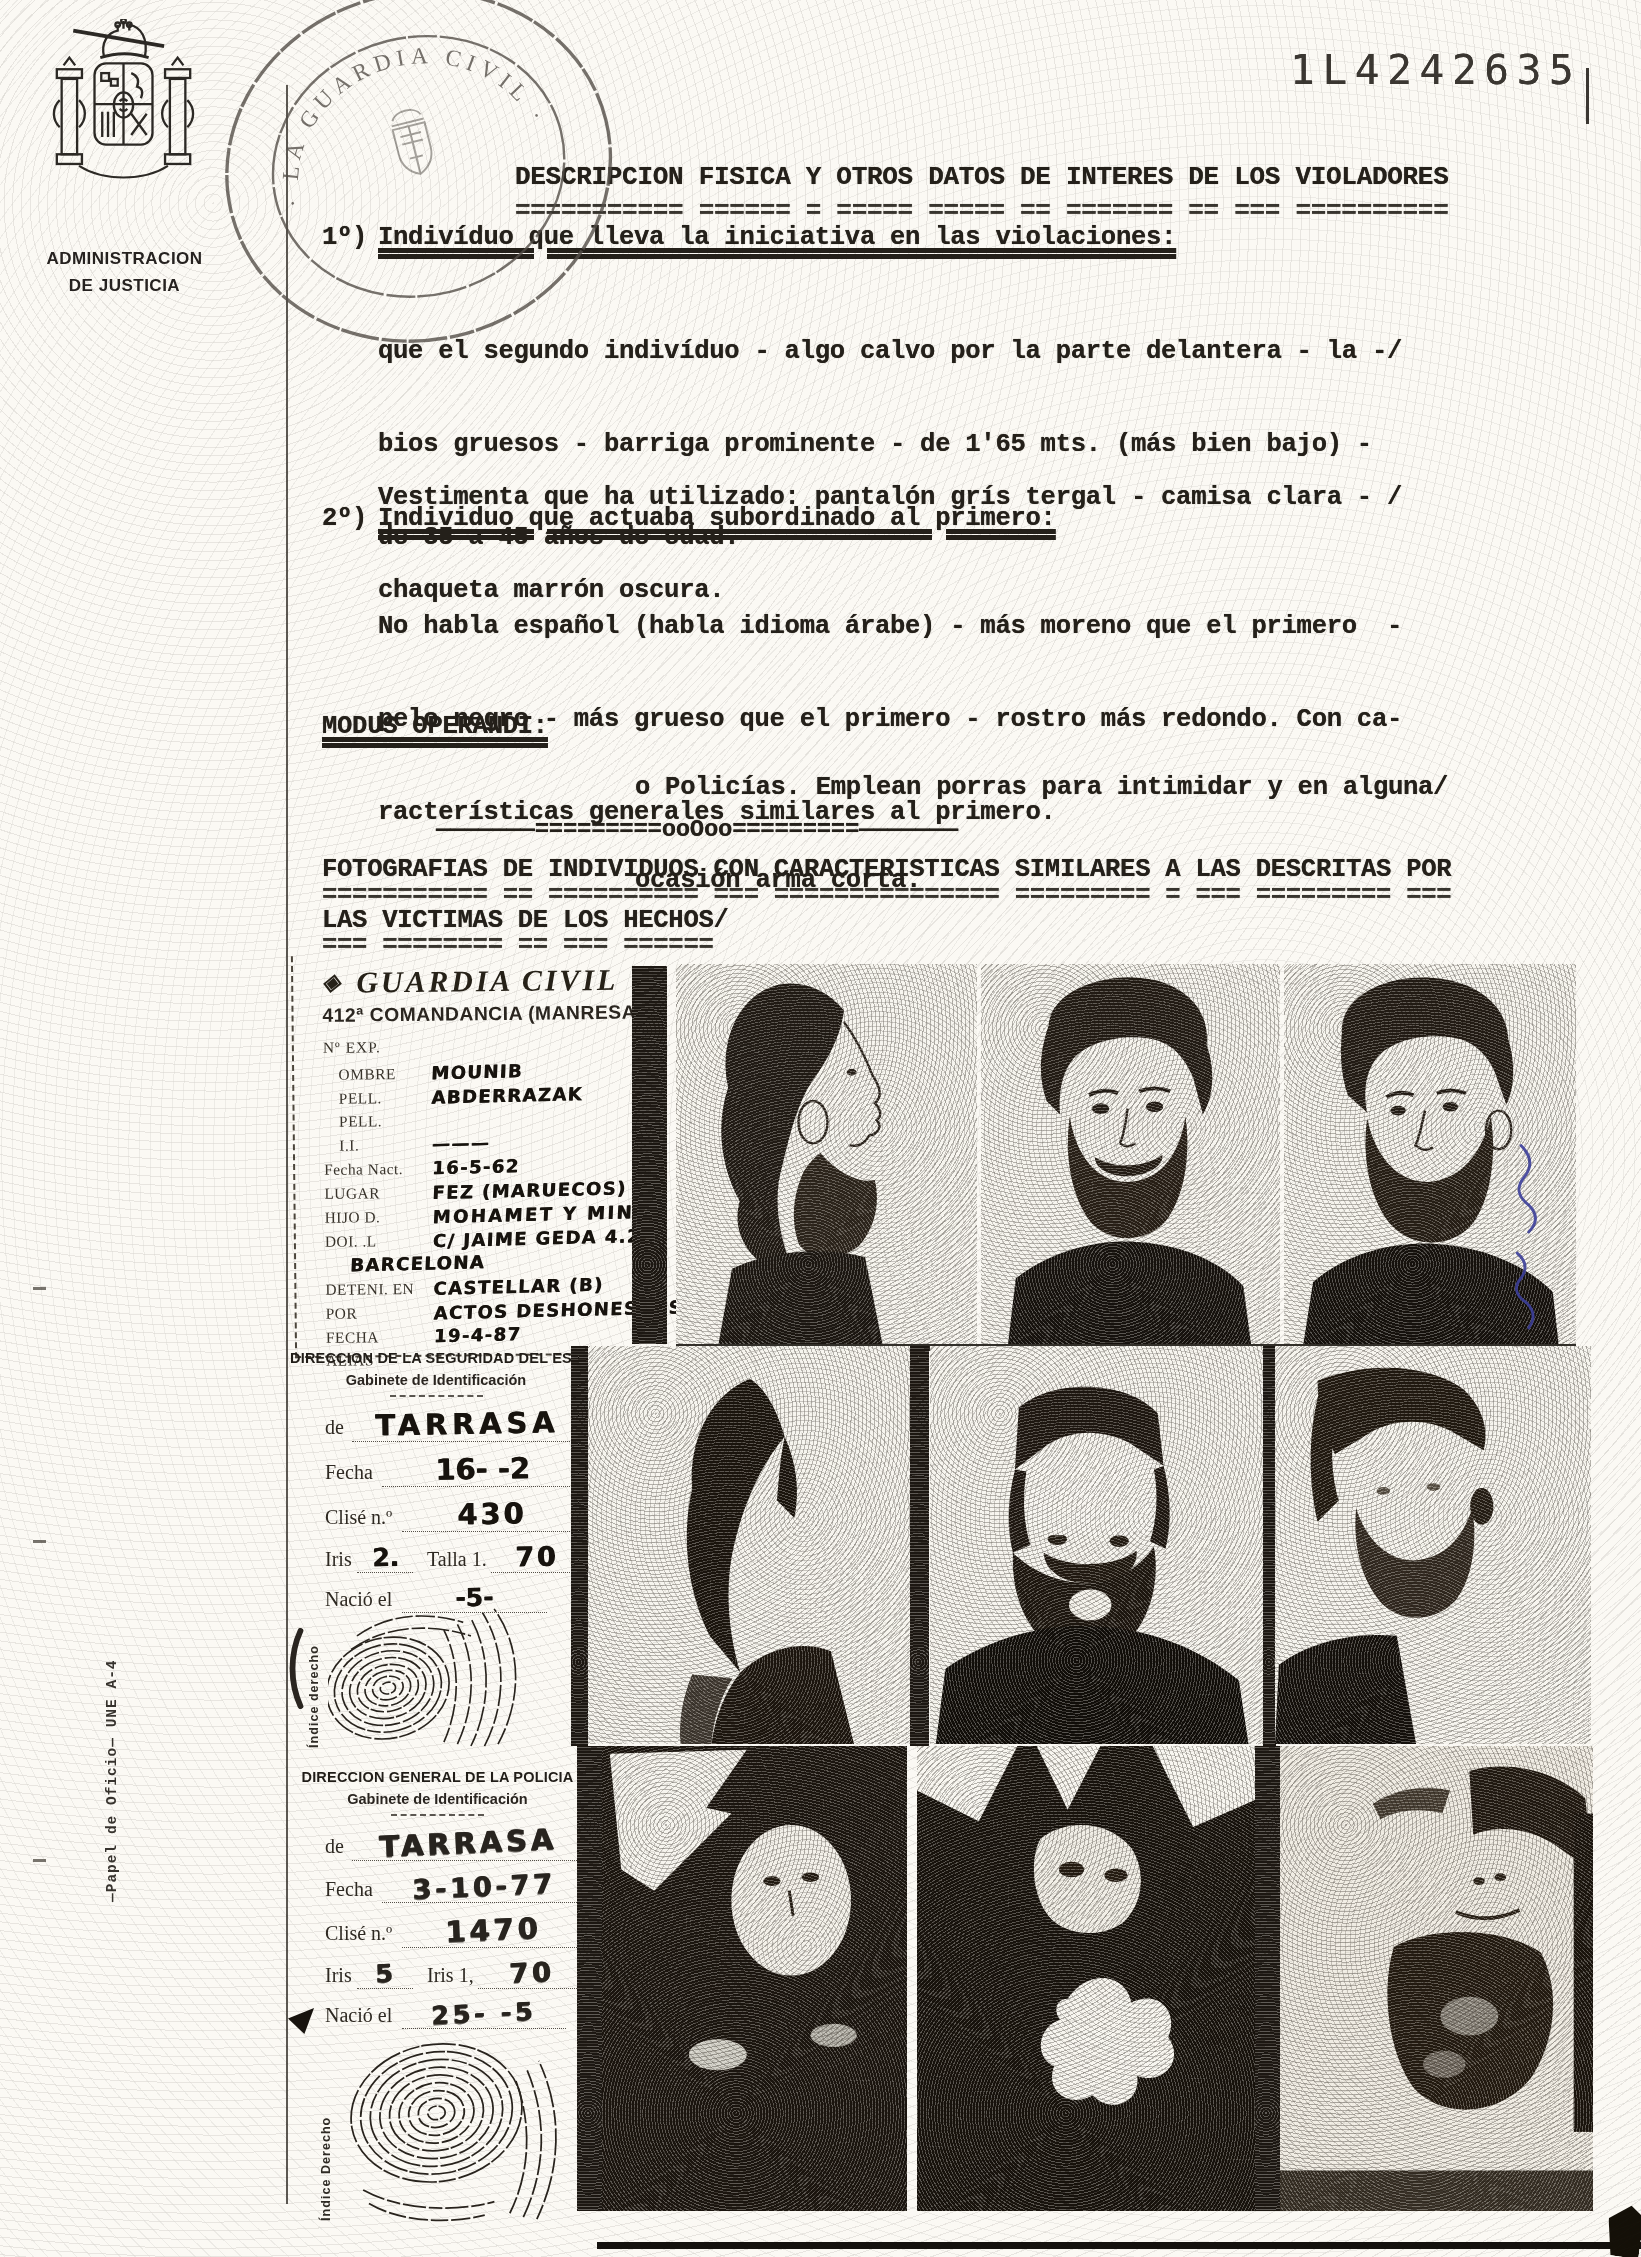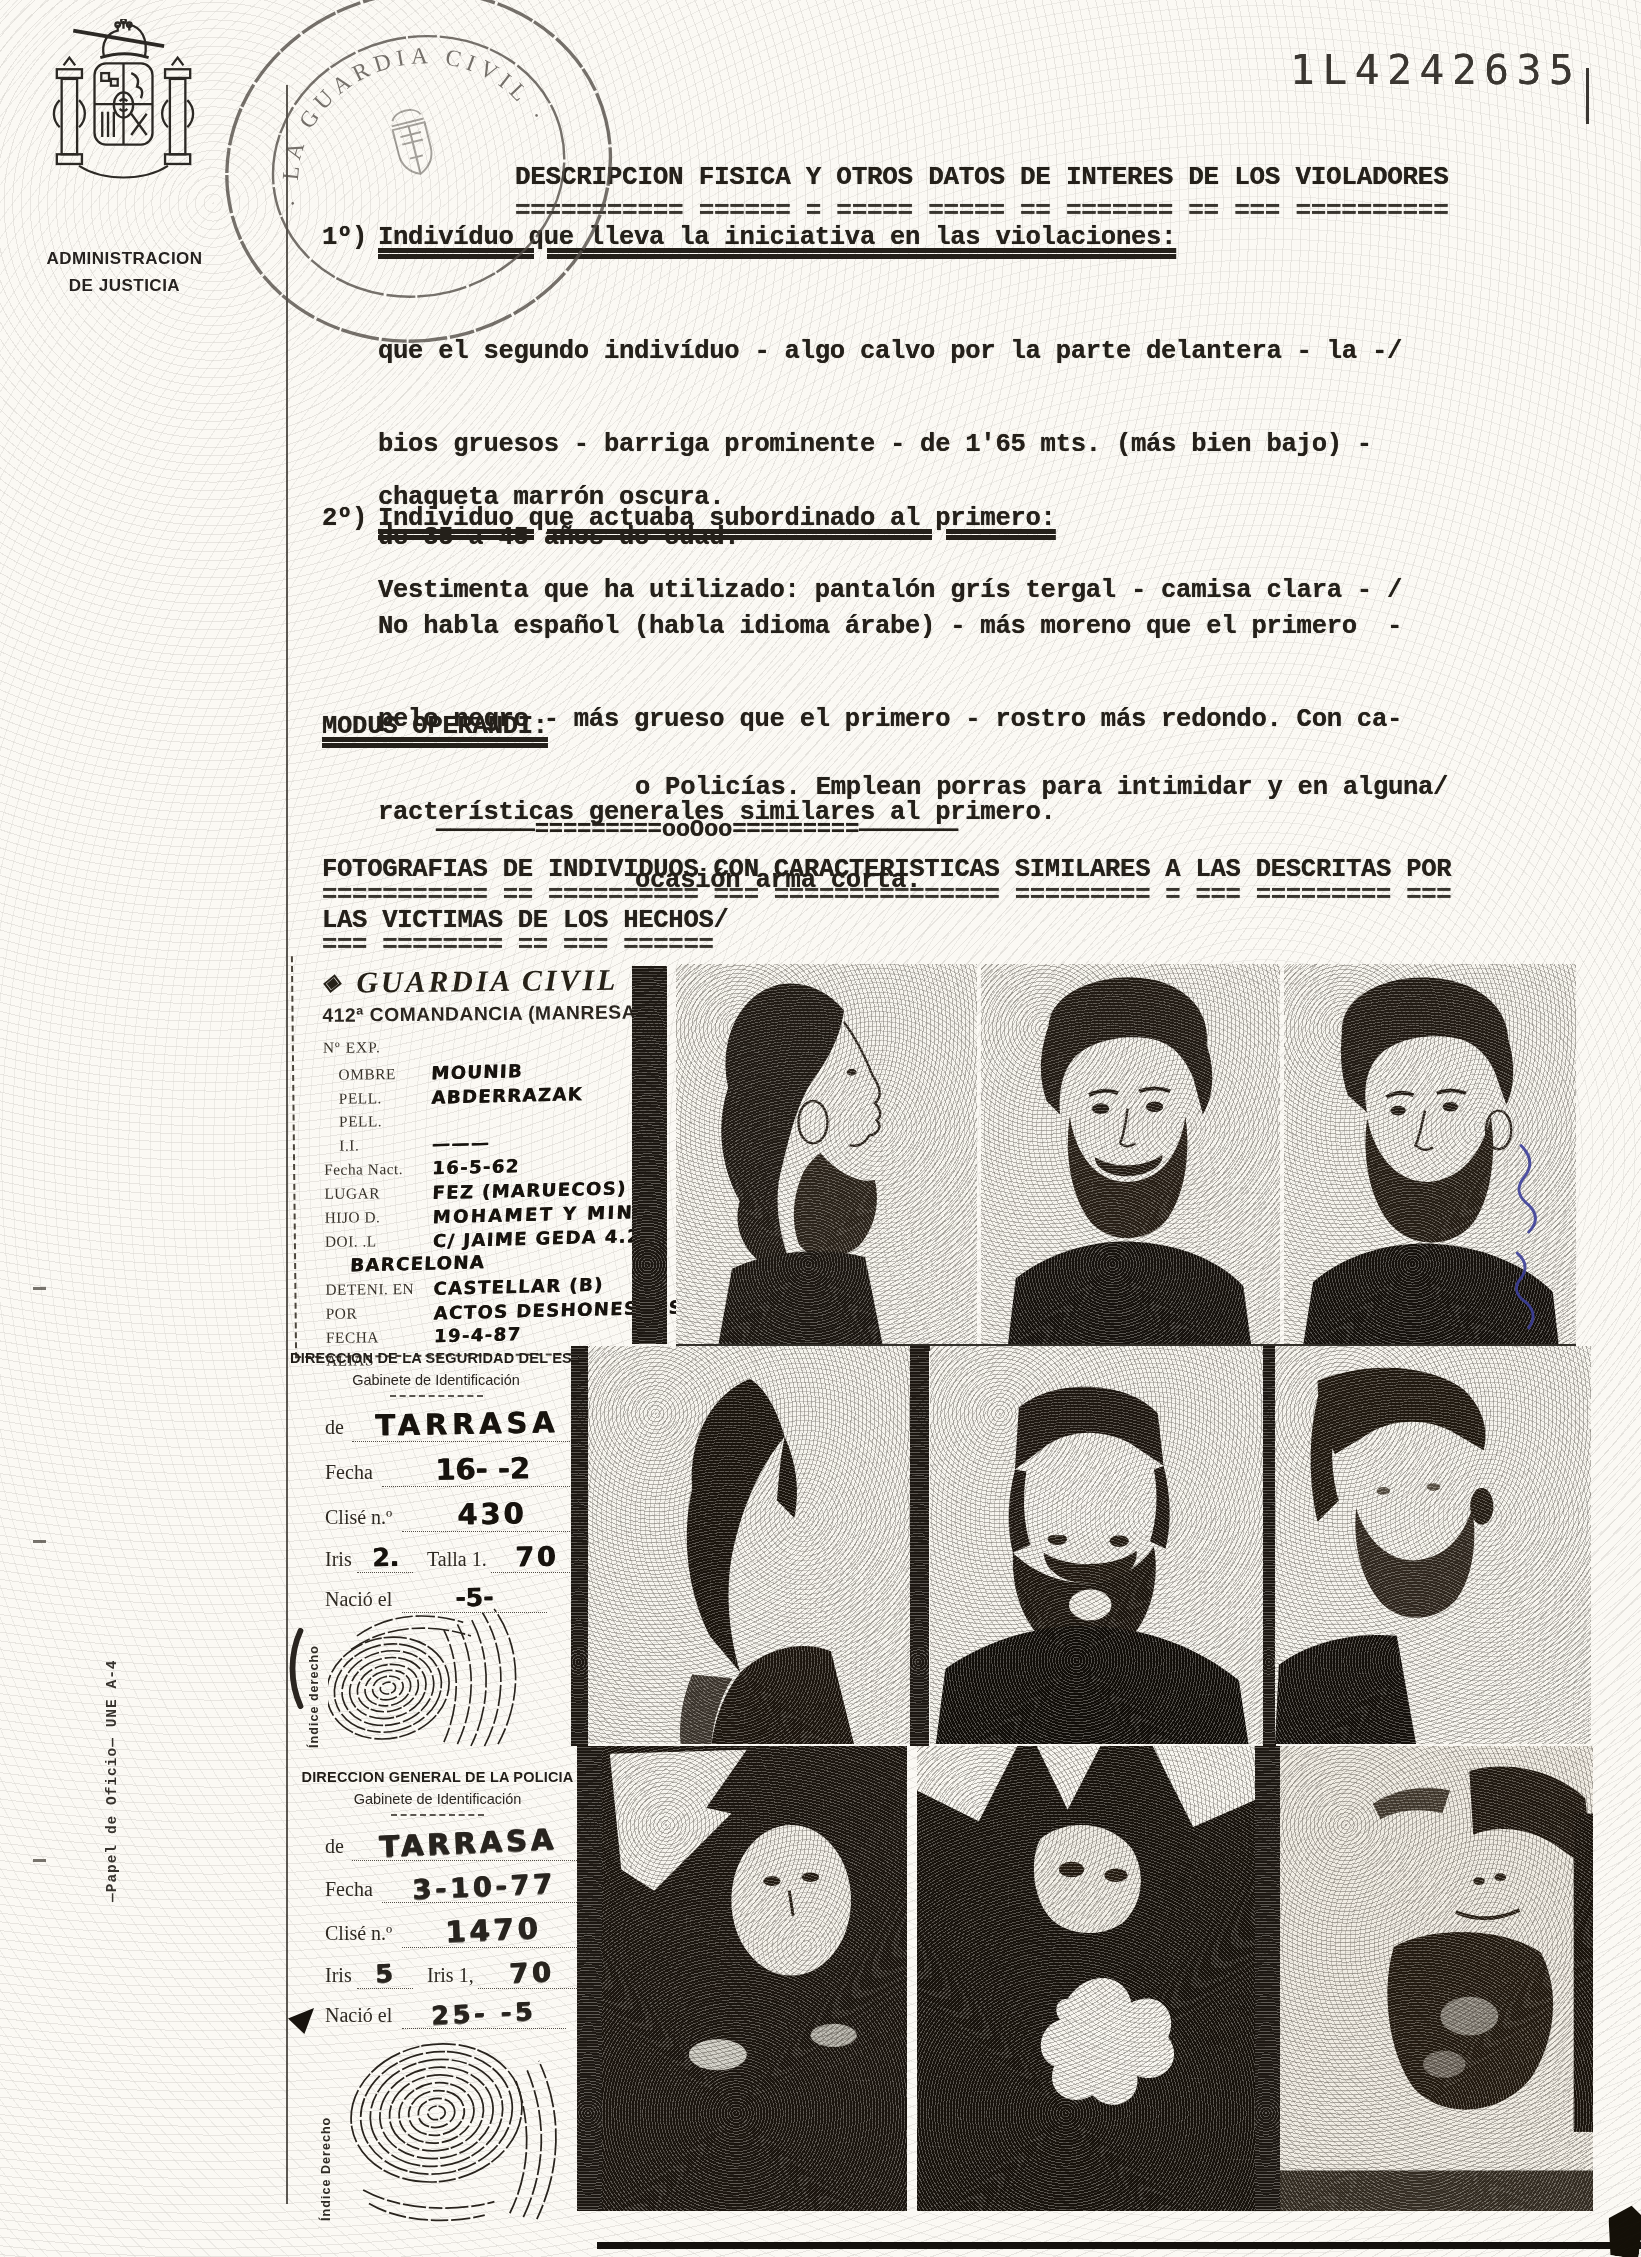--- a/index.html
+++ b/index.html
@@ -31,21 +31,21 @@
   .gc-title{font-family:"Liberation Serif",serif;font-style:italic;font-weight:700;font-size:30px;letter-spacing:2.9px;color:#262118;}
   .gc-sub{font-family:"Liberation Sans",sans-serif;font-weight:700;font-size:19.3px;letter-spacing:0.5px;color:#2b2620;margin-top:5.8px;}
   .gc-exp{font-family:"Liberation Serif",serif;font-size:15.4px;color:#37322a;margin-top:11.6px;letter-spacing:1px;}
   .gc-row{line-height:21px;white-space:nowrap;}
   .gc-label{display:inline-block;width:108px;font-family:"Liberation Serif",serif;font-size:15.4px;color:#38332b;letter-spacing:0.5px;vertical-align:baseline;}
   .gc-row.ind .gc-label{margin-left:15.4px;width:93px;}
   .gc-row.cont .gc-label{width:25px;}
   .hand{font-family:"DejaVu Sans",sans-serif;font-weight:700;font-size:18px;color:#17130e;
         letter-spacing:1.4px;display:inline-block;transform:skewX(-4deg) rotate(-.8deg);text-shadow:0.6px 0 0 currentColor;}
   .idcard .ttl{font-family:"Liberation Sans",sans-serif;font-weight:700;font-size:14.5px;letter-spacing:0.2px;color:#211d18;text-align:center;white-space:nowrap;}
-  .idcard .sub{font-family:"Liberation Sans",sans-serif;font-weight:400;font-size:14.5px;color:#2a2520;text-align:center;margin-top:5.8px;}
+  .idcard .sub{font-family:"Liberation Sans",sans-serif;font-weight:700;font-size:14.5px;color:#2a2520;text-align:center;margin-top:5.8px;}
   .idcard .rule{width:93px;height:0;border-top:2.9px dashed #35302a;margin:7.7px auto 0 auto;opacity:.8;}
   .idrow{display:flex;align-items:baseline;margin-top:9.7px;margin-left:35px;}
   .idlabel{font-family:"Liberation Serif",serif;font-size:20px;color:#2e2922;flex:none;}
   .dotval{border-bottom:1.9px dotted #57524a;text-align:center;}
   .bighand{font-family:"DejaVu Sans",sans-serif;font-weight:700;color:#17130e;transform:rotate(-1deg);display:inline-block;text-shadow:0.8px 0 0 currentColor;}
   .scrawl{letter-spacing:3.9px;transform:rotate(-2.5deg);opacity:.92;text-shadow:1.2px 0 0 currentColor,0 1.1px 0 rgba(25,20,14,.7);}
   .fplabel{font-family:"Liberation Sans",sans-serif;font-weight:700;font-size:12.6px;color:#2f2b25;letter-spacing:1px;}
   
   .photo{background:#f6f4ee;overflow:hidden;}
   .photo svg{display:block;width:100%;height:100%;}
@@ -117,22 +117,22 @@
   <div class="abs tw" style="left:322px;top:223px">1º)</div>
   <div class="abs tw u2" style="left:378px;top:223px">Indivíduo que lleva la iniciativa en las violaciones:</div>
 
   <div class="abs tw lines" style="left:378px;top:276px">
     <div>que el segundo indivíduo - algo calvo por la parte delantera - la -/</div>
     <div>bios gruesos - barriga prominente - de 1'65 mts. (más bien bajo) -</div>
     <div>de 35 a 45 años de edad.</div>
   </div>
 
   <div class="abs tw lines" style="left:378px;top:422px">
+    <div>Vestimenta que ha utilizado: pantalón grís tergal - camisa clara - /</div>
     <div>chaqueta marrón oscura.</div>
-    <div>Vestimenta que ha utilizado: pantalón grís tergal - camisa clara - /</div>
   </div>
 
   <div class="abs tw" style="left:322px;top:504px">2º)</div>
   <div class="abs tw u2" style="left:378px;top:504px">Individuo que actuaba subordinado al primero:</div>
 
   <div class="abs tw lines" style="left:378px;top:551px">
     <div>No habla español (habla idioma árabe) - más moreno que el primero  -</div>
     <div>pelo negro - más grueso que el primero - rostro más redondo. Con ca-</div>
     <div>racterísticas generales similares al primero.</div>
   </div>

